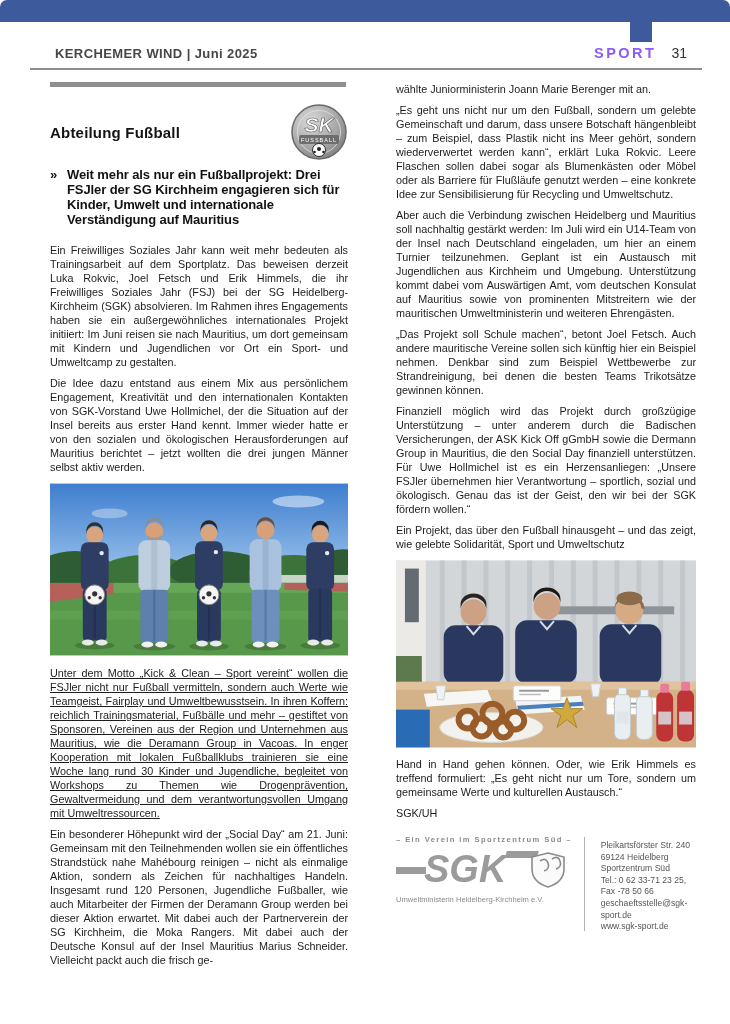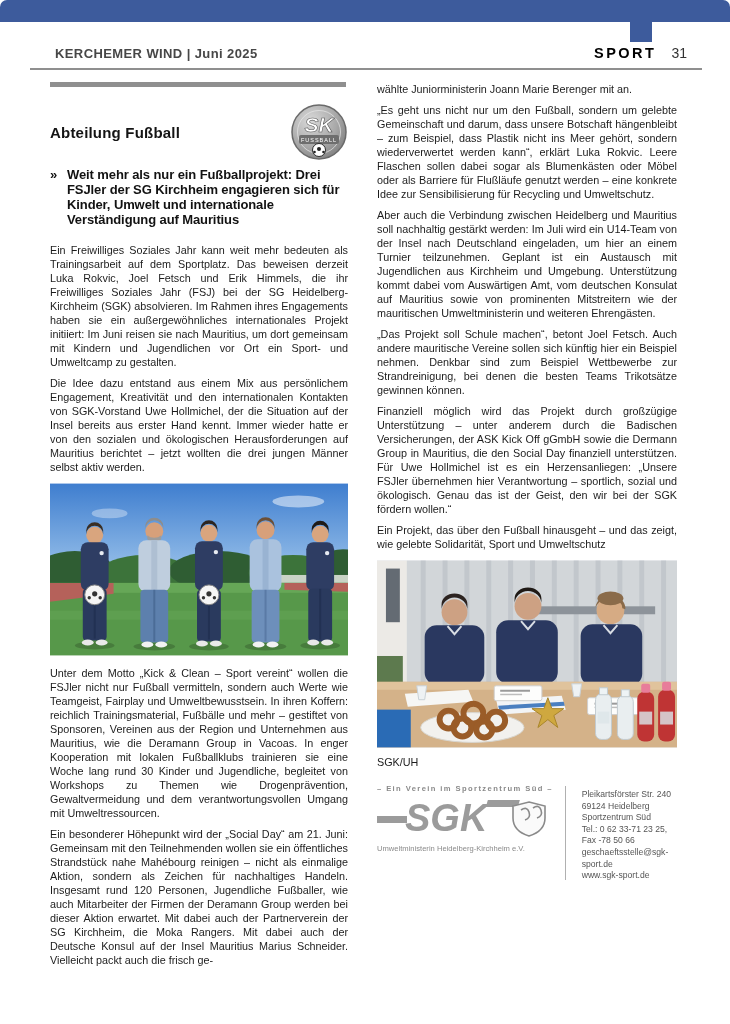--- a/index.html
+++ b/index.html
@@ -3,38 +3,38 @@
 <meta charset="utf-8">
 <style>
   html,body{margin:0;padding:0;background:#ffffff;}
   .page{position:relative;width:730px;height:968px;background:#fff;overflow:hidden;
         font-family:"Liberation Sans",sans-serif;color:#1f1f1f;border-radius:7px;}
   .topbar{position:absolute;left:0;top:0;width:730px;height:22px;background:#3d5b9c;}
   .toptab{position:absolute;left:630px;top:22px;width:22px;height:20px;background:#3d5b9c;}
   .masthead{position:absolute;left:55px;top:46px;font-size:13px;font-weight:700;
             color:#474747;letter-spacing:.4px;}
   .pageinfo{position:absolute;left:594px;top:45px;display:flex;align-items:baseline;gap:15px;}
-  .section-label{font-size:14.5px;font-weight:700;color:#000000;letter-spacing:2.5px;}
+  .section-label{font-size:14.5px;font-weight:700;color:#8b5cf6;letter-spacing:2.5px;}
   .page-number{font-size:14px;color:#333;}
   .rule{position:absolute;left:30px;top:68px;width:672px;height:2px;background:#8f8f8f;}
 
   .col-left{position:absolute;left:50px;top:82px;width:298px;}
-  .col-right{position:absolute;left:377px;top:82px;width:300px;}
+  .col-right{position:absolute;left:396px;top:82px;width:300px;}
 
   .dept-bar{width:296px;height:5px;background:#8f8f8f;margin-bottom:16px;}
   .dept-row{display:flex;justify-content:space-between;align-items:center;height:58px;}
   .dept-label{font-size:15px;font-weight:700;letter-spacing:.2px;color:#141414;}
   .badge{width:58px;height:58px;flex:0 0 auto;}
 
   .headline{margin-top:6px;display:flex;gap:7px;font-weight:700;font-size:13px;
             line-height:15px;color:#121212;letter-spacing:-.1px;}
   .headline .marker{flex:0 0 10px;}
 
   .body-p{font-size:10.8px;line-height:14px;text-align:justify;margin:7px 0 0;color:#1c1c1c;}
-  .mt0{margin-top:0;} .mt8{margin-top:16px;} .mt9{margin-top:9px;} .mt10{margin-top:10px;}
+  .mt0{margin-top:0;} .mt8{margin-top:16px;} .mt9{margin-top:9px;} .mt10{margin-top:10px;text-decoration:underline;}
 
   .photo{margin-top:9px;line-height:0;}
   .photo svg{display:block;}
 
   .byline{margin-top:8px;font-size:10.8px;color:#1c1c1c;}
 
   .footer-ad{margin-top:16px;display:flex;gap:16px;}
   .footer-left{width:172px;}
   .tagline{font-size:7.6px;font-weight:700;color:#8a8a8a;letter-spacing:1.4px;white-space:nowrap;}
   .footer-logo{margin-top:3px;line-height:0;}
@@ -265,20 +265,21 @@
             <rect x="283" y="130" width="17" height="52" rx="7" fill="#bf3434"></rect>
             <rect x="287" y="122" width="9" height="9" rx="2" fill="#e87d9a"></rect>
             <rect x="285" y="152" width="13" height="13" fill="#d8dee2" opacity="0.85"></rect>
             <path d="M40,126 l10,0 -2,14 -6,0 z" fill="#eef2f4" stroke="#c9d1d6"></path>
             <path d="M196,124 l10,0 -2,13 -6,0 z" fill="#eef2f4" stroke="#c9d1d6"></path>
           </g>
         </g>
       </svg>
     </div>
 
+    <p class="body-p mt9">Hand in Hand gehen können. Oder, wie Erik Himmels es treffend formuliert: „Es geht nicht nur um Tore, sondern um gemeinsame Werte und kulturellen Austausch.“</p>
     <div class="byline">SGK/UH</div>
 
     <div class="footer-ad">
       <div class="footer-left">
         <div class="tagline">– Ein Verein im Sportzentrum Süd –</div>
         <div class="footer-logo">
           <svg width="172" height="46" viewBox="0 0 172 46">
             <rect x="0" y="20" width="30" height="7" fill="#9b9b9b"></rect>
             <text x="28" y="35" font-family="Liberation Sans, sans-serif" font-size="38" font-weight="bold" font-style="italic" fill="#9b9b9b">SGK</text>
             <rect x="112" y="4" width="32" height="7" fill="#9b9b9b" transform="skewX(-16)"></rect>

